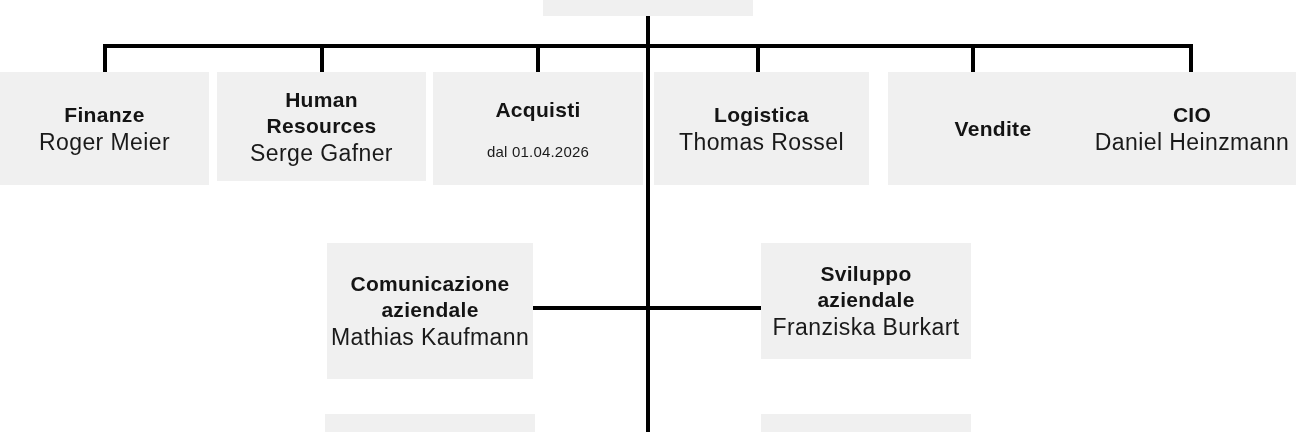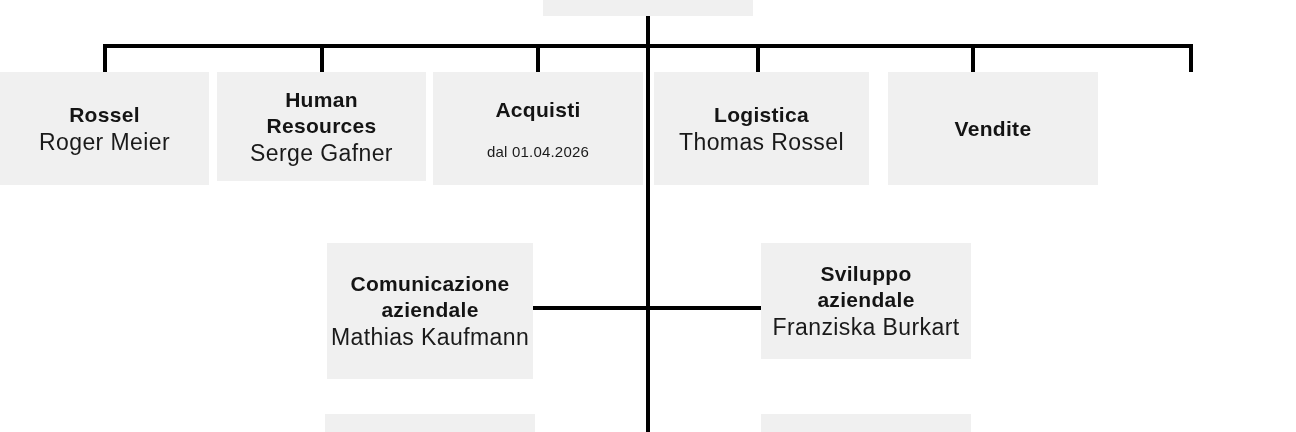--- a/index.html
+++ b/index.html
@@ -83,21 +83,21 @@
   <div class="line" id="line-bus"></div>
   <div class="line drop" id="drop-finanze"></div>
   <div class="line drop" id="drop-hr"></div>
   <div class="line drop" id="drop-acquisti"></div>
   <div class="line drop" id="drop-logistica"></div>
   <div class="line drop" id="drop-vendite"></div>
   <div class="line drop" id="drop-cio"></div>
   <div class="line" id="line-staff-horizontal"></div>
 
   <div class="node" id="box-finanze">
-    <div class="title">Rossel</div>
+    <div class="title">Finanze</div>
     <div class="name">Roger Meier</div>
   </div>
 
   <div class="node" id="box-hr">
     <div class="title">Human
 Resources</div>
     <div class="name">Serge Gafner</div>
   </div>
 
   <div class="node" id="box-acquisti">
@@ -107,20 +107,24 @@
 
   <div class="node" id="box-logistica">
     <div class="title">Logistica</div>
     <div class="name">Thomas Rossel</div>
   </div>
 
   <div class="node" id="box-vendite">
     <div class="title">Vendite</div>
   </div>
 
+  <div class="node" id="box-cio">
+    <div class="title">CIO</div>
+    <div class="name">Daniel Heinzmann</div>
+  </div>
 
   <div class="node" id="box-comunicazione">
     <div class="title">Comunicazione
 aziendale</div>
     <div class="name">Mathias Kaufmann</div>
   </div>
 
   <div class="node" id="box-sviluppo">
     <div class="title">Sviluppo
 aziendale</div>

